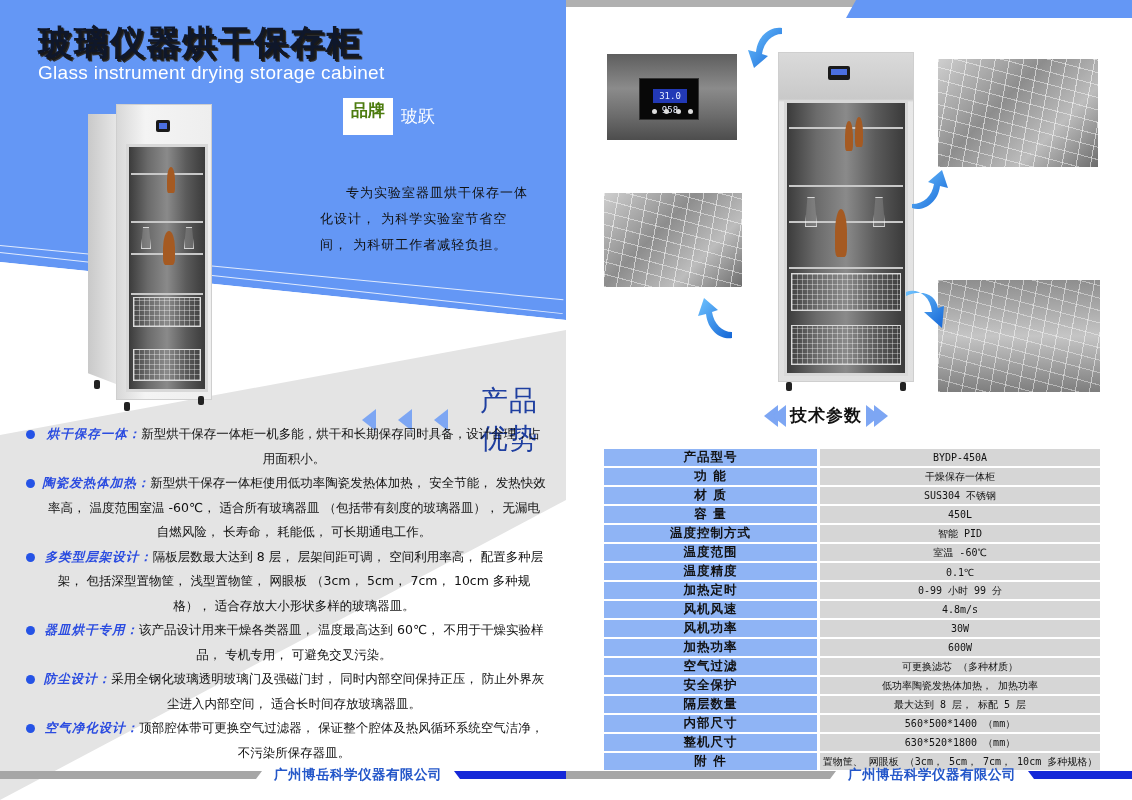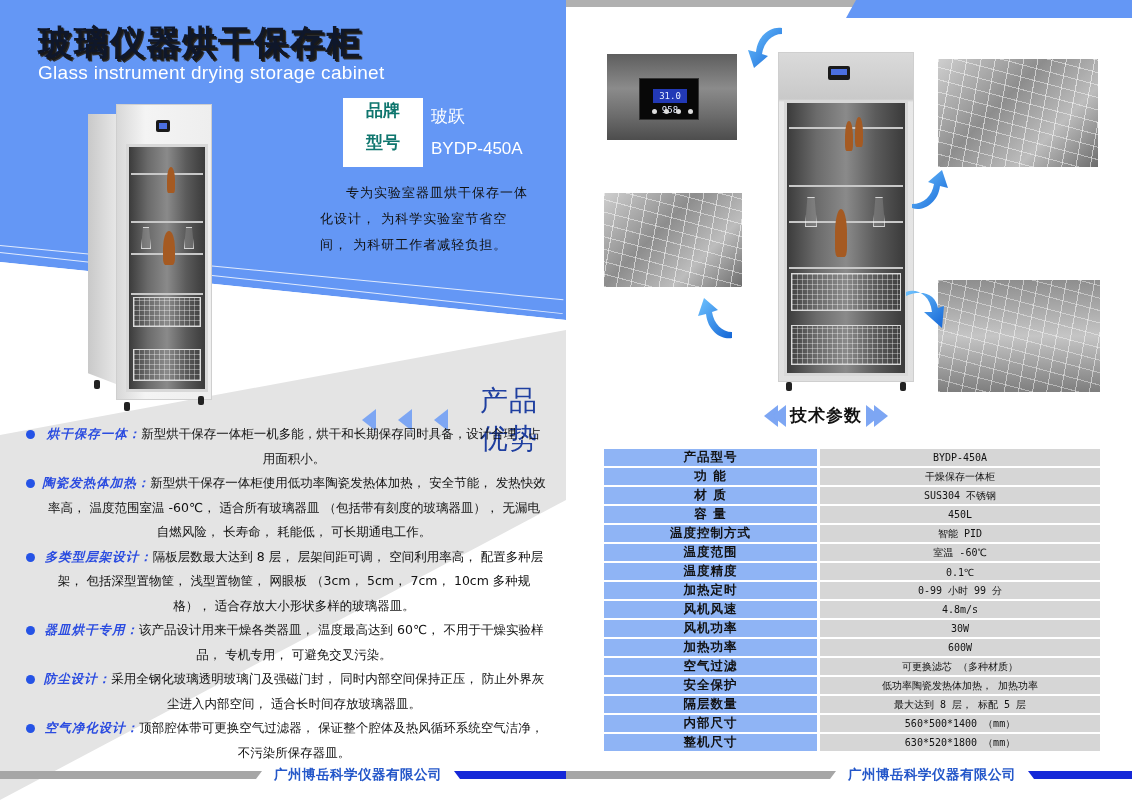--- a/index.html
+++ b/index.html
@@ -17,21 +17,21 @@
     clip-path: polygon(0 435px, 566px 330px, 566px 800px, 0 800px); }
   .bg-white-low { position: absolute; left: 0; top: 0; width: 566px; height: 800px; background: #ffffff;
     clip-path: polygon(0 800px, 566px 500px, 566px 800px); }
   .deco-line { position: absolute; height: 1px; background: rgba(255,255,255,0.8); transform-origin: left center; }
 
   .title-cn { position: absolute; left: 38px; top: 20px; font-size: 34px; font-weight: bold; color: #0f172a; letter-spacing: 2px;
     text-shadow: 2px 2px 0 #1a1a1a, 3px 3px 0 #333; font-family: "DejaVu Serif", serif; }
   .title-en { position: absolute; left: 38px; top: 62px; font-size: 19px; color: #ffffff; font-family: "Liberation Sans", sans-serif; letter-spacing: 0.3px; }
 
   .tag-row { position: absolute; left: 343px; display: flex; align-items: center; }
-  .tag-box { background: #ffffff; color: #0f766e; font-size: 17px; font-weight: bold; padding: 2px 23px; height: 37px; line-height: 21px; }
+  .tag-box { background: #ffffff; color: #4d7c0f; font-size: 17px; font-weight: bold; padding: 2px 8px; height: 37px; line-height: 21px; }
   .tag-val { color: #ffffff; font-size: 17px; margin-left: 8px; font-family: "Liberation Sans", sans-serif; }
 
   .intro { position: absolute; left: 320px; top: 180px; width: 210px; font-size: 13px; line-height: 26px; color: #111; }
   .intro p { text-indent: 2em; letter-spacing: 1px; }
 
   
   .cabinet { position: absolute; }
   .cab-body { position: absolute; background: linear-gradient(90deg, #d8d8d8, #f4f4f4 30%, #eeeeee); border: 1px solid #cfcfcf; }
   .cab-side { position: absolute; background: linear-gradient(90deg, #c9c9c9, #e6e6e6); }
   .cab-panel { position: absolute; background: #1a1a1a; border-radius: 2px; }
@@ -97,24 +97,20 @@
   <div class="bg-white-low"></div>
   <div class="deco-line" style="left:0;top:245px;width:566px;transform:rotate(5.5deg);"></div>
   <div class="deco-line" style="left:0;top:252px;width:566px;transform:rotate(6.2deg);"></div>
 
   <div class="title-cn">玻璃仪器烘干保存柜</div>
   <div class="title-en">Glass instrument drying storage cabinet</div>
 
   <div class="tag-row" style="top:98px;">
     <span class="tag-box">品牌</span>
     <span class="tag-val">玻跃</span>
-  </div>
-  <div class="tag-row" style="top:130px;">
-    <span class="tag-box">型号</span>
-    <span class="tag-val">BYDP-450A</span>
   </div>
 
   <div class="intro">
     <p>专为实验室器皿烘干保存一体化设计， 为科学实验室节省空间， 为科研工作者减轻负担。</p>
   </div>
 
   <div class="cabinet" style="left:88px;top:104px;width:126px;height:310px;">
     <div class="cab-side" style="left:0;top:10px;width:28px;height:270px;clip-path:polygon(0 0,100% -4%,100% 100%,0 96%);"></div>
     <div class="cab-body" style="left:28px;top:0;width:96px;height:296px;"></div>
     <div class="cab-panel" style="left:68px;top:16px;width:14px;height:12px;"></div>
@@ -290,20 +286,24 @@
           <td class="v">最大达到 8 层， 标配 5 层</td>
         </tr>
       <tr>
           <td class="k">内部尺寸</td>
           <td class="v">560*500*1400 （mm）</td>
         </tr>
       <tr>
           <td class="k">整机尺寸</td>
           <td class="v">630*520*1800 （mm）</td>
         </tr>
+      <tr>
+          <td class="k">附 件</td>
+          <td class="v">置物筐、 网眼板 （3cm， 5cm， 7cm， 10cm 多种规格）</td>
+        </tr>
     </tbody>
   </table>
 
   <div class="footer-bar">
     <div class="fbar-grey" style="width:270px;"></div>
     <span class="company">广州博岳科学仪器有限公司</span>
     <div class="fbar-blue" style="flex:1;"></div>
   </div>
 </div>
 

